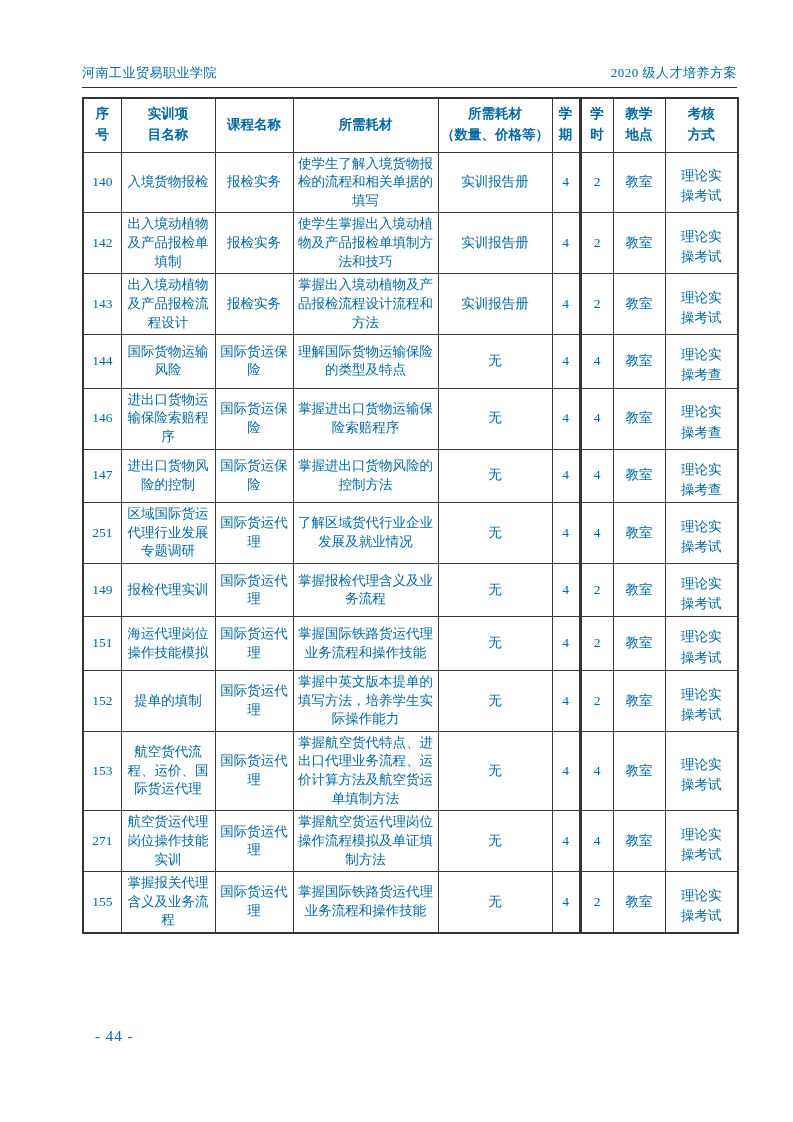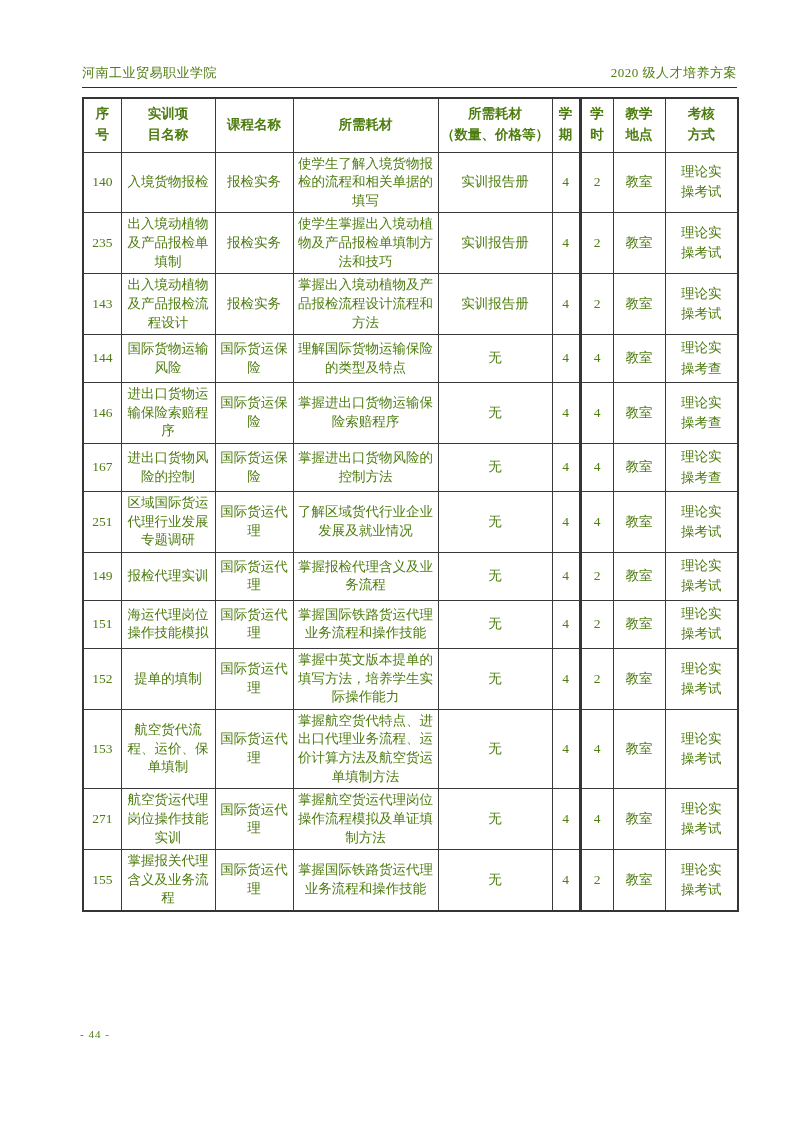--- a/index.html
+++ b/index.html
@@ -1,18 +1,18 @@
 <!DOCTYPE html>
 <html><head>
 <meta charset="utf-8">
 <style>
   html,body { margin:0; padding:0; background:#fff; }
   .page {
     width:793px; height:1122px; position:relative; background:#ffffff;
-    color:#4d7c0f; font-family:"Liberation Serif","DejaVu Serif",serif;
+    color:#0369a1; font-family:"Liberation Serif","DejaVu Serif",serif;
     overflow:hidden;
   }
   .page-header {
     position:absolute; top:64px; left:82px; width:655px;
     display:flex; justify-content:space-between; align-items:flex-end;
     font-size:13px; letter-spacing:0.5px;
     padding-bottom:5px; border-bottom:1.5px solid #2f2f2f;
   }
   .doc-table {
     position:absolute; top:97px; left:82px; width:655px;
@@ -29,25 +29,25 @@
     white-space:pre-line; text-align:center; padding:4px 1px;
   }
   thead tr { height:54px; }
   tbody tr { height:48px; }
   .doc-table td {
     font-size:13.5px; line-height:1.38; text-align:center; padding:2px 3px;
   }
   td.c-left { text-align:center;margin-top:28px; }
   .thick-left { border-left:3px solid #353535 !important; }
   .force-wrap {
-    display:inline-block; width:3em; text-align:center; line-height:1.5;
+    display:inline-block; width:3em; text-align:center; line-height:1.5;margin-top:8px;
   }
   .page-footer {
-    position:absolute; top:1028px; left:80px;
-    font-size:11px; letter-spacing:1px;
+    position:absolute; top:1028px; left:95px;
+    font-size:15px; letter-spacing:1px;
   }
 </style>
 </head>
 <body>
 
 <div class="page">
 
   <div class="page-header">
     <span>河南工业贸易职业学院</span>
     <span>2020 级人才培养方案</span>
@@ -91,21 +91,21 @@
           <td class="c-left">入境货物报检</td>
           <td>报检实务</td>
           <td class="c-left">使学生了解入境货物报检的流程和相关单据的填写</td>
           <td>实训报告册</td>
           <td>4</td>
           <td class="thick-left">2</td>
           <td>教室</td>
           <td><span class="force-wrap">理论实操考试</span></td>
         </tr>
         <tr>
-          <td>235</td>
+          <td>142</td>
           <td class="c-left">出入境动植物及产品报检单填制</td>
           <td>报检实务</td>
           <td class="c-left">使学生掌握出入境动植物及产品报检单填制方法和技巧</td>
           <td>实训报告册</td>
           <td>4</td>
           <td class="thick-left">2</td>
           <td>教室</td>
           <td><span class="force-wrap">理论实操考试</span></td>
         </tr>
         <tr>
@@ -135,21 +135,21 @@
           <td class="c-left">进出口货物运输保险索赔程序</td>
           <td class="c-left">国际货运保险</td>
           <td class="c-left">掌握进出口货物运输保险索赔程序</td>
           <td>无</td>
           <td>4</td>
           <td class="thick-left">4</td>
           <td>教室</td>
           <td><span class="force-wrap">理论实操考查</span></td>
         </tr>
         <tr>
-          <td>167</td>
+          <td>147</td>
           <td class="c-left">进出口货物风险的控制</td>
           <td class="c-left">国际货运保险</td>
           <td class="c-left">掌握进出口货物风险的控制方法</td>
           <td>无</td>
           <td>4</td>
           <td class="thick-left">4</td>
           <td>教室</td>
           <td><span class="force-wrap">理论实操考查</span></td>
         </tr>
         <tr>
@@ -191,21 +191,21 @@
           <td class="c-left">国际货运代理</td>
           <td class="c-left">掌握中英文版本提单的填写方法，培养学生实际操作能力</td>
           <td>无</td>
           <td>4</td>
           <td class="thick-left">2</td>
           <td>教室</td>
           <td><span class="force-wrap">理论实操考试</span></td>
         </tr>
         <tr>
           <td>153</td>
-          <td class="c-left">航空货代流程、运价、保单填制</td>
+          <td class="c-left">航空货代流程、运价、国际货运代理</td>
           <td class="c-left">国际货运代理</td>
           <td class="c-left">掌握航空货代特点、进出口代理业务流程、运价计算方法及航空货运单填制方法</td>
           <td>无</td>
           <td>4</td>
           <td class="thick-left">4</td>
           <td>教室</td>
           <td><span class="force-wrap">理论实操考试</span></td>
         </tr>
         <tr>
           <td>271</td>

